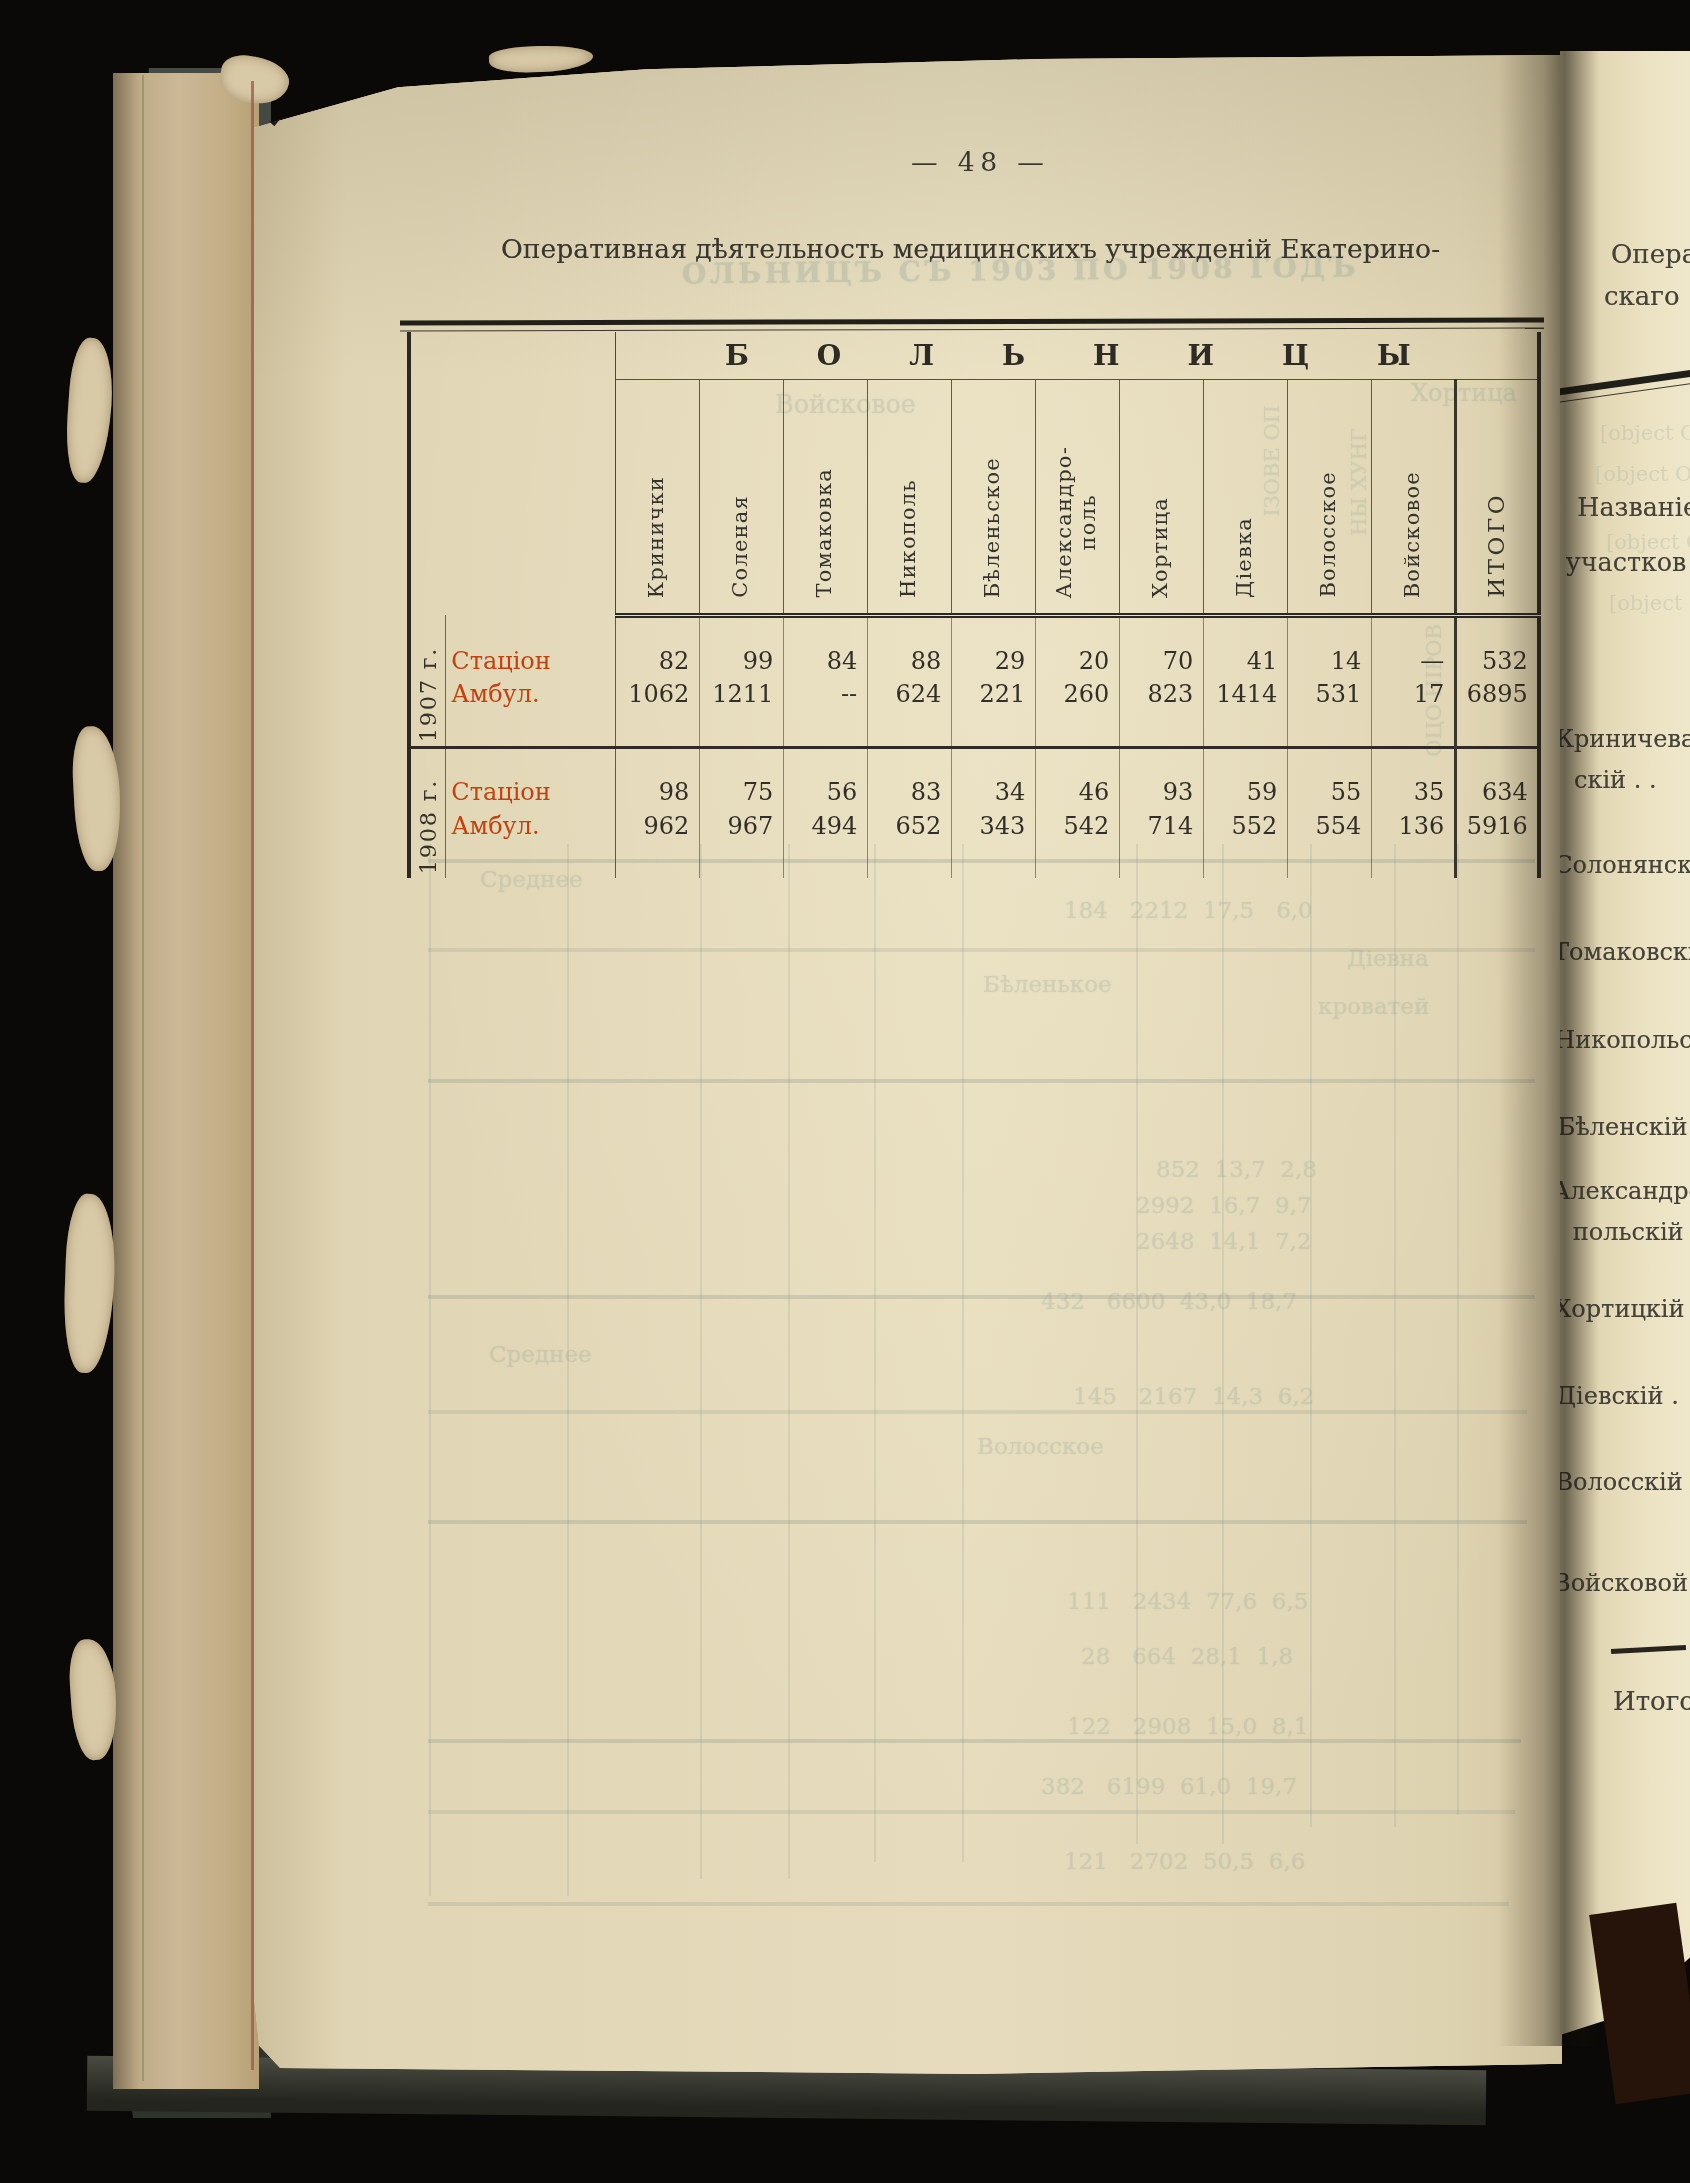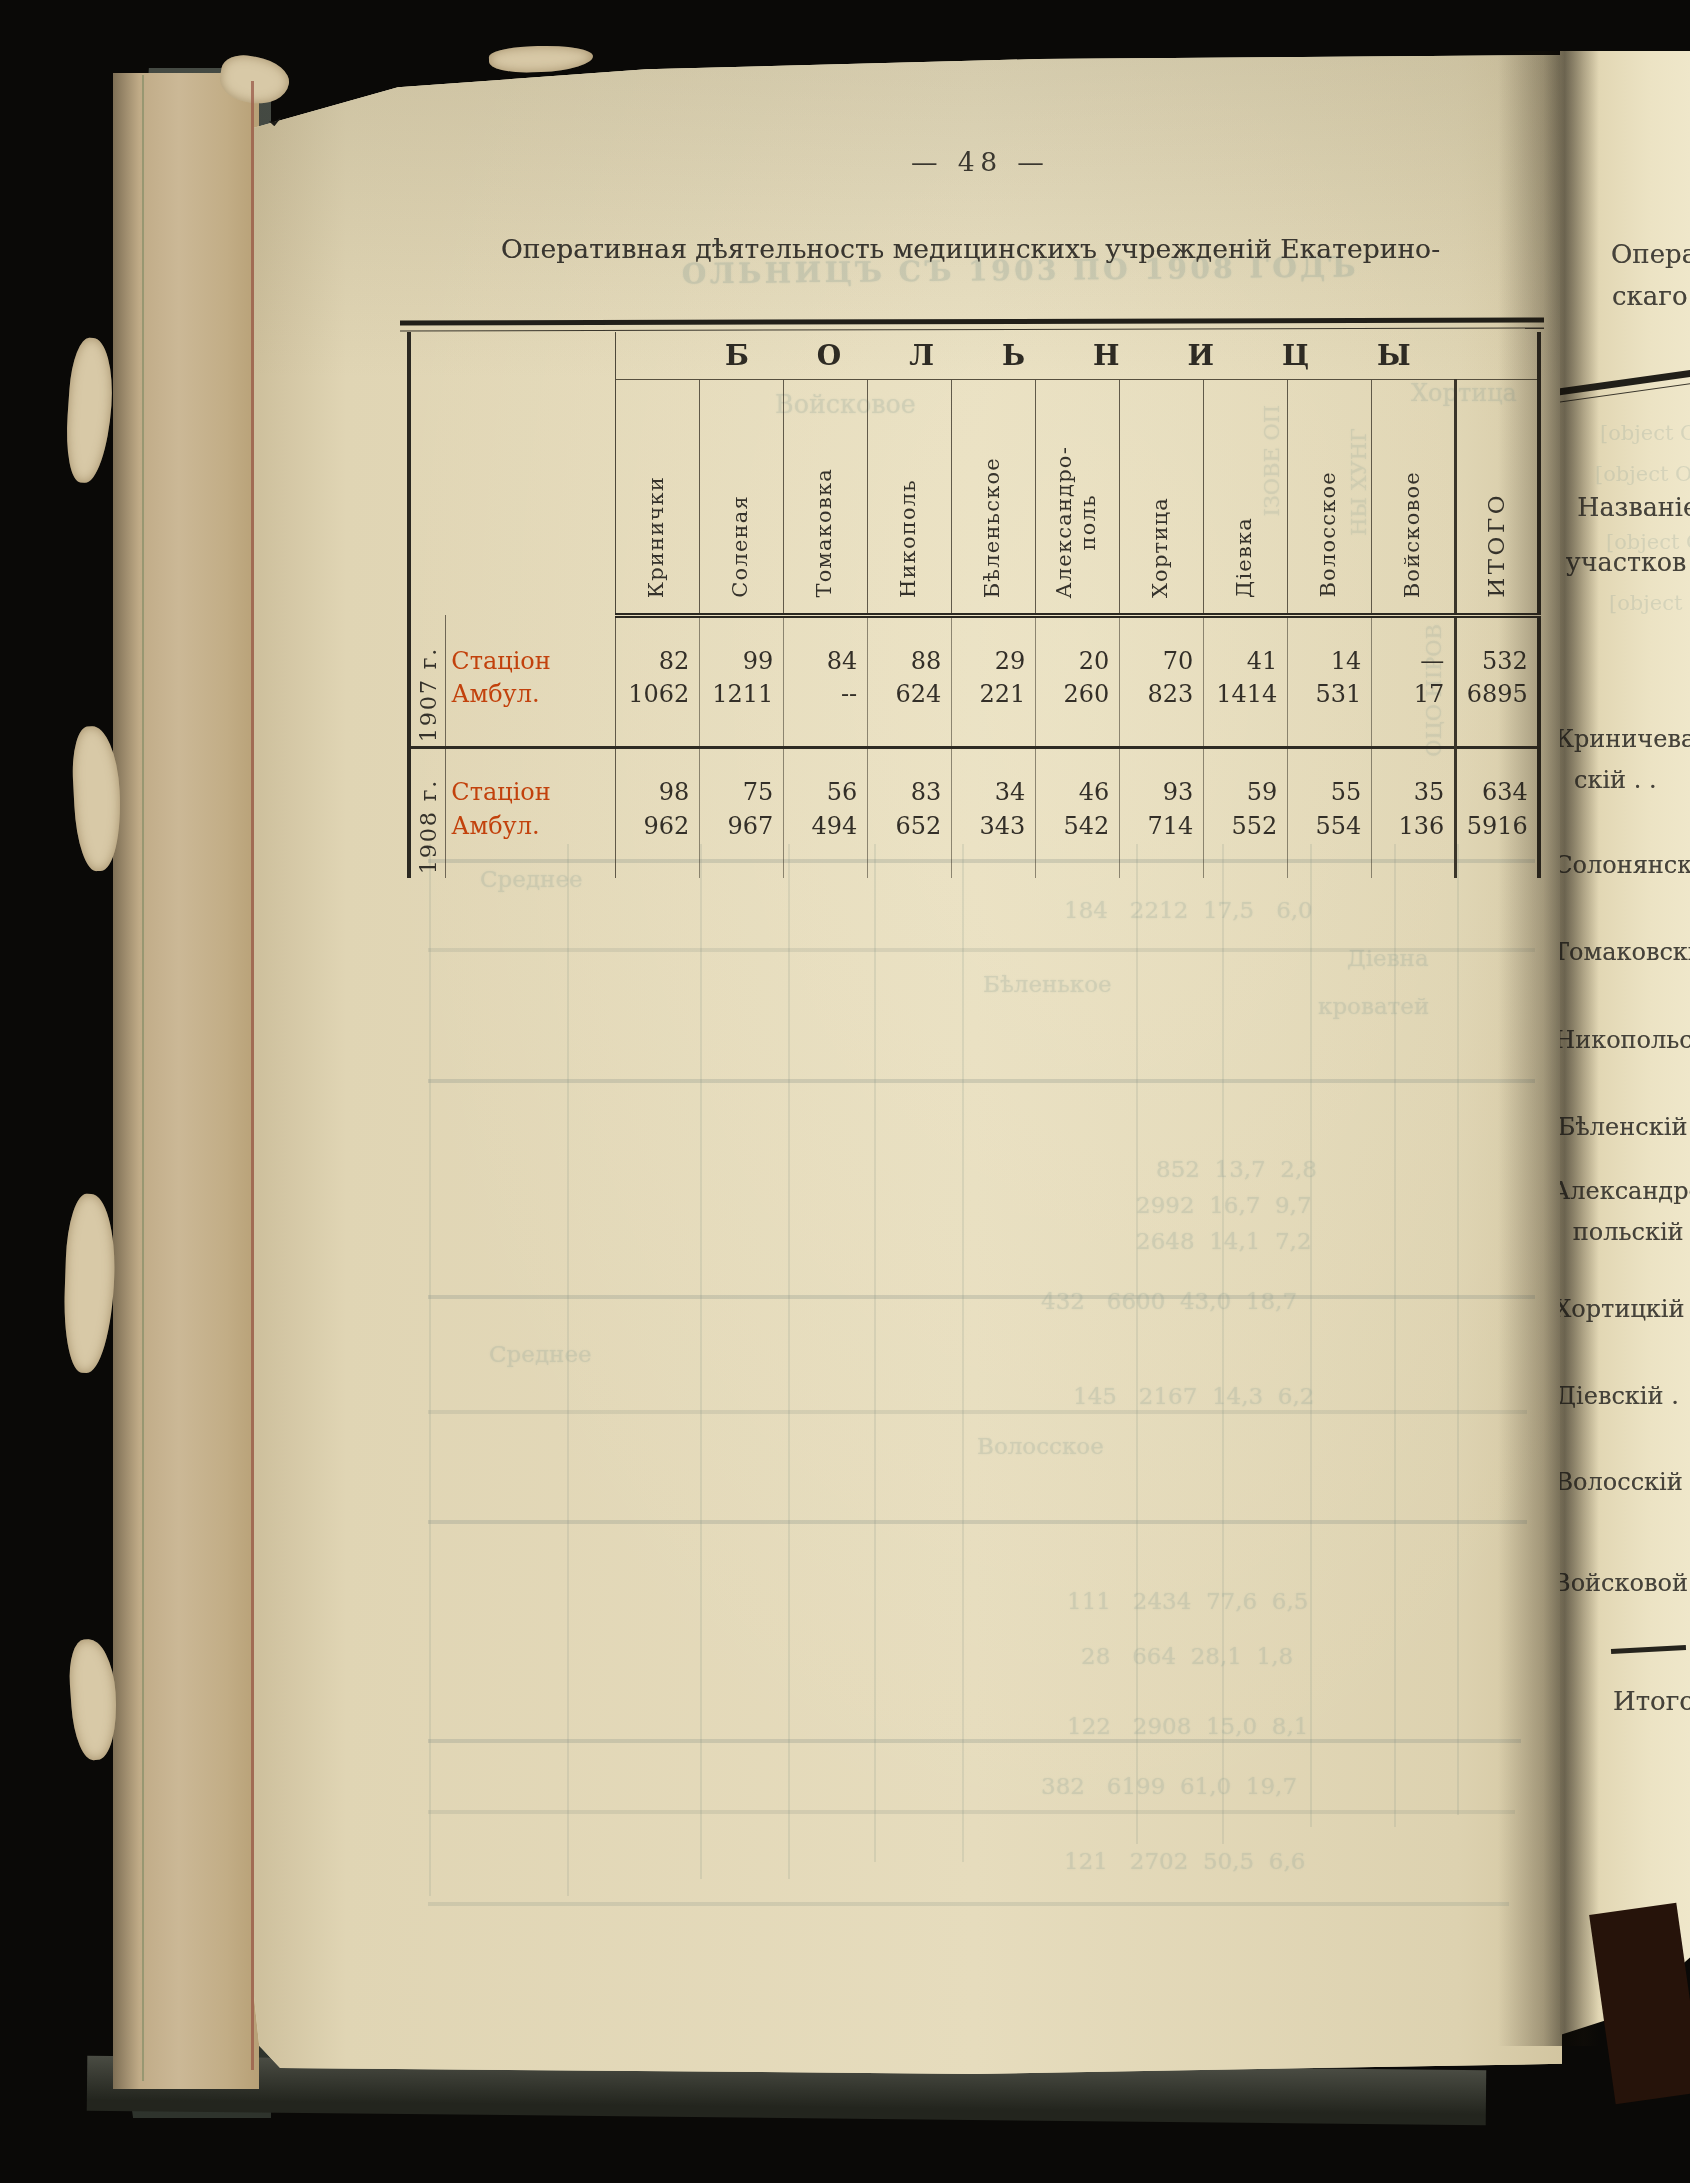--- a/index.html
+++ b/index.html
@@ -294,21 +294,21 @@
     <td class="num">552</td>
     <td class="num">554</td>
     <td class="num">136</td>
     <td class="num itogo">5916</td>
   </tr>
 </tbody>
   </table>
 
 <div class="page-right">
   <div class="rp" style="left:51px;top:188px;font-size:26px;">Операт</div>
-  <div class="rp" style="left:44px;top:230px;font-size:26px;margin-left:8px;">скаго</div>
+  <div class="rp" style="left:44px;top:230px;font-size:26px;">скаго</div>
   <div class="rp-rule" style="left:-3.5px;top:328px;width:139px;"></div>
   <div class="rg" style="left:40px;top:370px;">[object Object]</div>
   <div class="rg" style="left:35px;top:411px;">[object Object]</div>
   <div class="rp" style="left:17.3px;top:441px;font-size:25.4px;">Названіе</div>
   <div class="rg" style="left:46px;top:479px;">[object Object]</div>
   <div class="rp" style="left:5.8px;top:496px;font-size:25.4px;">участков</div>
   <div class="rg" style="left:49px;top:540px;">[object Object]</div>
   <div class="rp" style="left:-4.6px;top:674px;font-size:24px;">Криничеват</div>
   <div class="rp" style="left:14px;top:715px;font-size:24px;">скій .  .</div>
   <div class="rp" style="left:-5.8px;top:800px;font-size:24px;">Солонянскі</div>

